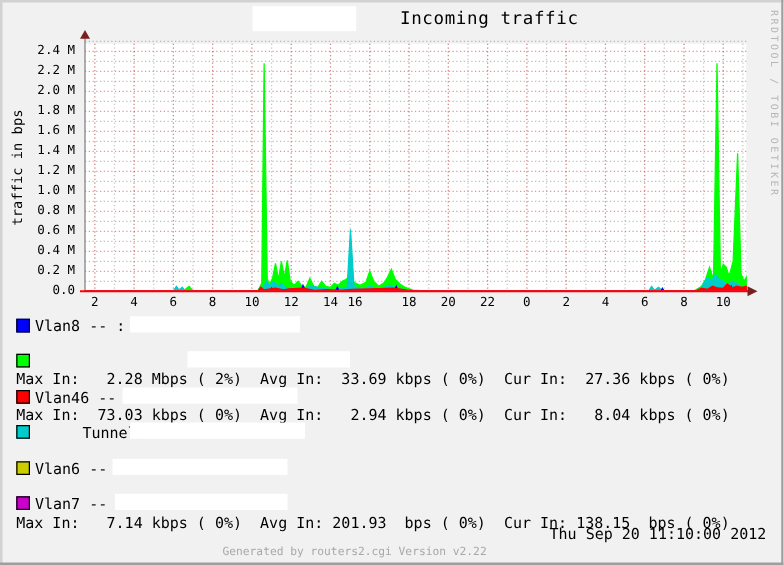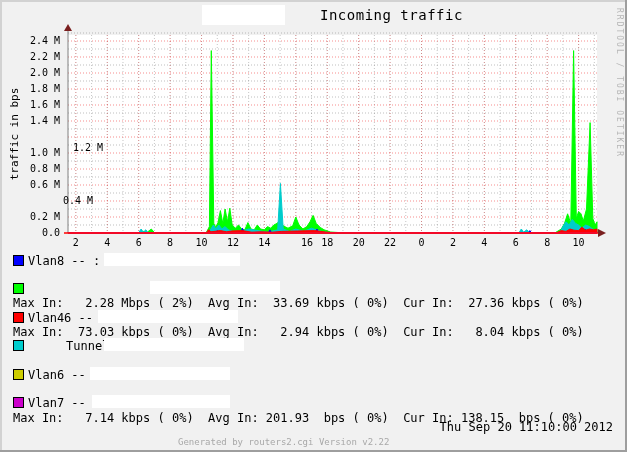--- a/index.html
+++ b/index.html
@@ -164,39 +164,39 @@
 
   <div class="date">Thu Sep 20 11:10:00 2012</div>
   <div class="gen">Generated by routers2.cgi Version v2.22</div>
 
   <div class="edge edge-t"></div>
   <div class="edge edge-l"></div>
   <div class="edge edge-r"></div>
   <div class="edge edge-b"></div>
 <div class="ytick" style="top: 227px;">0.0</div>
     <div class="ytick" style="top: 211px;">0.2 M</div>
-    <div class="ytick" style="top: 195px; padding-left: 33px;">0.4 M</div>
+    <div class="ytick" style="top: 195px;">0.4 M</div>
     <div class="ytick" style="top: 179px;">0.6 M</div>
     <div class="ytick" style="top: 163px;">0.8 M</div>
     <div class="ytick" style="top: 147px;">1.0 M</div>
-    <div class="ytick" style="top: 142px; padding-left: 43px;">1.2 M</div>
+    <div class="ytick" style="top: 131px;">1.2 M</div>
     <div class="ytick" style="top: 115px;">1.4 M</div>
     <div class="ytick" style="top: 99px;">1.6 M</div>
     <div class="ytick" style="top: 83px;">1.8 M</div>
     <div class="ytick" style="top: 67px;">2.0 M</div>
     <div class="ytick" style="top: 51px;">2.2 M</div>
     <div class="ytick" style="top: 35px;">2.4 M</div>
     <div class="xtick" style="left: 60.8557px;">2</div>
     <div class="xtick" style="left: 92.2783px;">4</div>
     <div class="xtick" style="left: 123.701px;">6</div>
     <div class="xtick" style="left: 155.124px;">8</div>
     <div class="xtick" style="left: 186.546px;">10</div>
     <div class="xtick" style="left: 217.969px;">12</div>
     <div class="xtick" style="left: 249.391px;">14</div>
-    <div class="xtick" style="left: 283px; text-align: right;">16</div>
+    <div class="xtick" style="left: 269px;">16</div>
     <div class="xtick" style="left: 312.237px;">18</div>
     <div class="xtick" style="left: 343.659px;">20</div>
     <div class="xtick" style="left: 375.082px;">22</div>
     <div class="xtick" style="left: 406.505px;">0</div>
     <div class="xtick" style="left: 437.927px;">2</div>
     <div class="xtick" style="left: 469.35px;">4</div>
     <div class="xtick" style="left: 500.772px;">6</div>
     <div class="xtick" style="left: 532.195px;">8</div>
     <div class="xtick" style="left: 563.618px;">10</div>
   </div>

